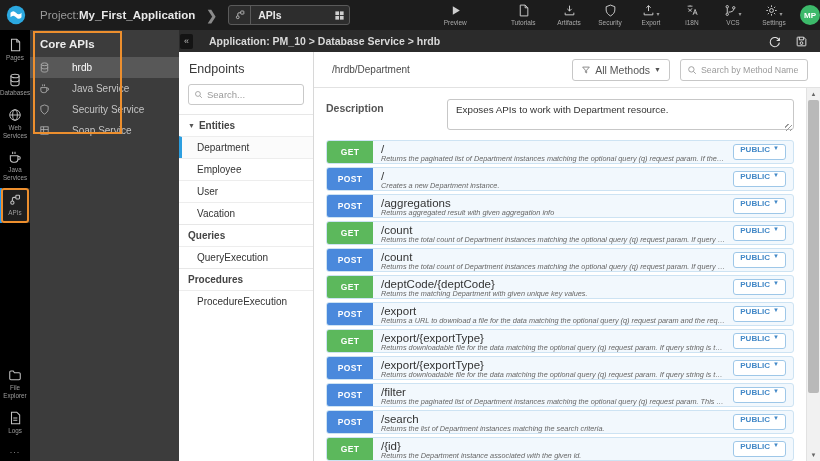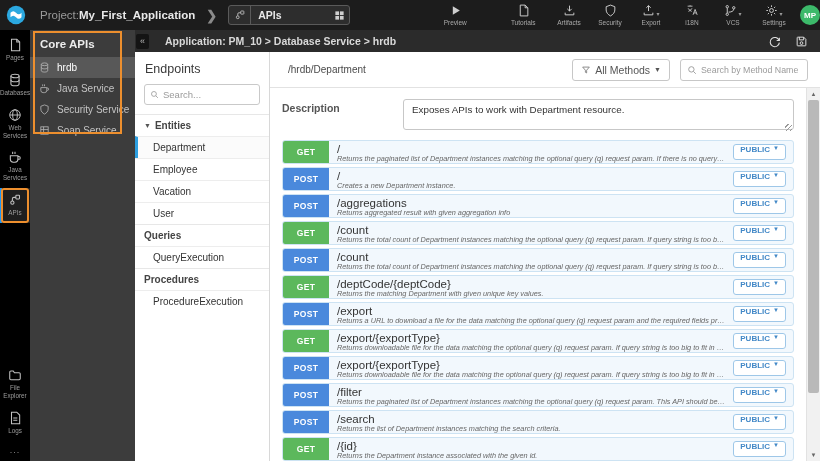--- a/index.html
+++ b/index.html
@@ -46,23 +46,23 @@
     align-items: center; cursor: pointer; }
   .act-item .icon { width: 14px; height: 14px; color: #c2c2c2; }
   .act-label { font-size: 6.3px; color: #9d9d9d; text-align: center; line-height: 1.25; margin-top: 2px; }
   .act-item.selected { background: #1f1f1f; }
   .act-item.selected::before { content: ""; position: absolute; left: 0; top: 0; bottom: 0; width: 2px; background: #2196f3; }
   .act-annotation { position: absolute; inset: 0px 1px; border: 2px solid #ed8f2e; border-radius: 3px; pointer-events: none; }
   .act-spacer { flex: 1; }
   .act-more { color: #8b8b8b; font-size: 9px; text-align: center; letter-spacing: 1px; padding: 4px 0 6px; cursor: pointer; }
 
   
-  .core-panel { width: 105px; background: #3c3c3c; position: relative; display: flex; flex-direction: column; }
+  .core-panel { width: 149px; background: #3c3c3c; position: relative; display: flex; flex-direction: column; }
   .core-title { padding: 8px 10px 7px; font-size: 11.5px; font-weight: bold; color: #ededed; }
-  .core-item { height: 21px; display: flex; align-items: center; gap: 7px; padding-left: 9px;
+  .core-item { height: 21px; display: flex; align-items: center; gap: 22px; padding-left: 9px;
     font-size: 10px; color: #c4c4c4; cursor: pointer; white-space: nowrap; }
   .core-item .icon { width: 11px; height: 11px; color: #b5b5b5; }
   .core-item.selected { background: #585858; color: #fff; }
   .core-annotation { position: absolute; left: 3px; top: 1px; width: 89px; height: 103px;
     border: 2px solid #ed8f2e; pointer-events: none; }
 
   
   .right-region { flex: 1; display: flex; flex-direction: column; min-width: 0; }
   .crumb-bar { height: 22px; background: #2b2b2b; display: flex; align-items: center; }
   .collapse-btn { width: 13px; height: 15px; margin-left: 1px; background: #141414; color: #b9b9b9;
@@ -429,22 +429,22 @@
             </span>
           <input type="text" placeholder="Search..." style="">
         </div>
         <div class="ep-list" id="ep-list">
             <div class="ep-section-h">
               <span class="ep-tri">▼</span>
               <span>Entities</span>
             </div>
             <div class="ep-item selected">Department</div>
             <div class="ep-item">Employee</div>
+            <div class="ep-item">User</div>
             <div class="ep-item">Vacation</div>
-            <div class="ep-item">User</div>
             <div class="ep-section-h">
               <span>Queries</span>
             </div>
             <div class="ep-item">QueryExecution</div>
             <div class="ep-section-h">
               <span>Procedures</span>
             </div>
             <div class="ep-item">ProcedureExecution</div>
           </div>
       </div>

